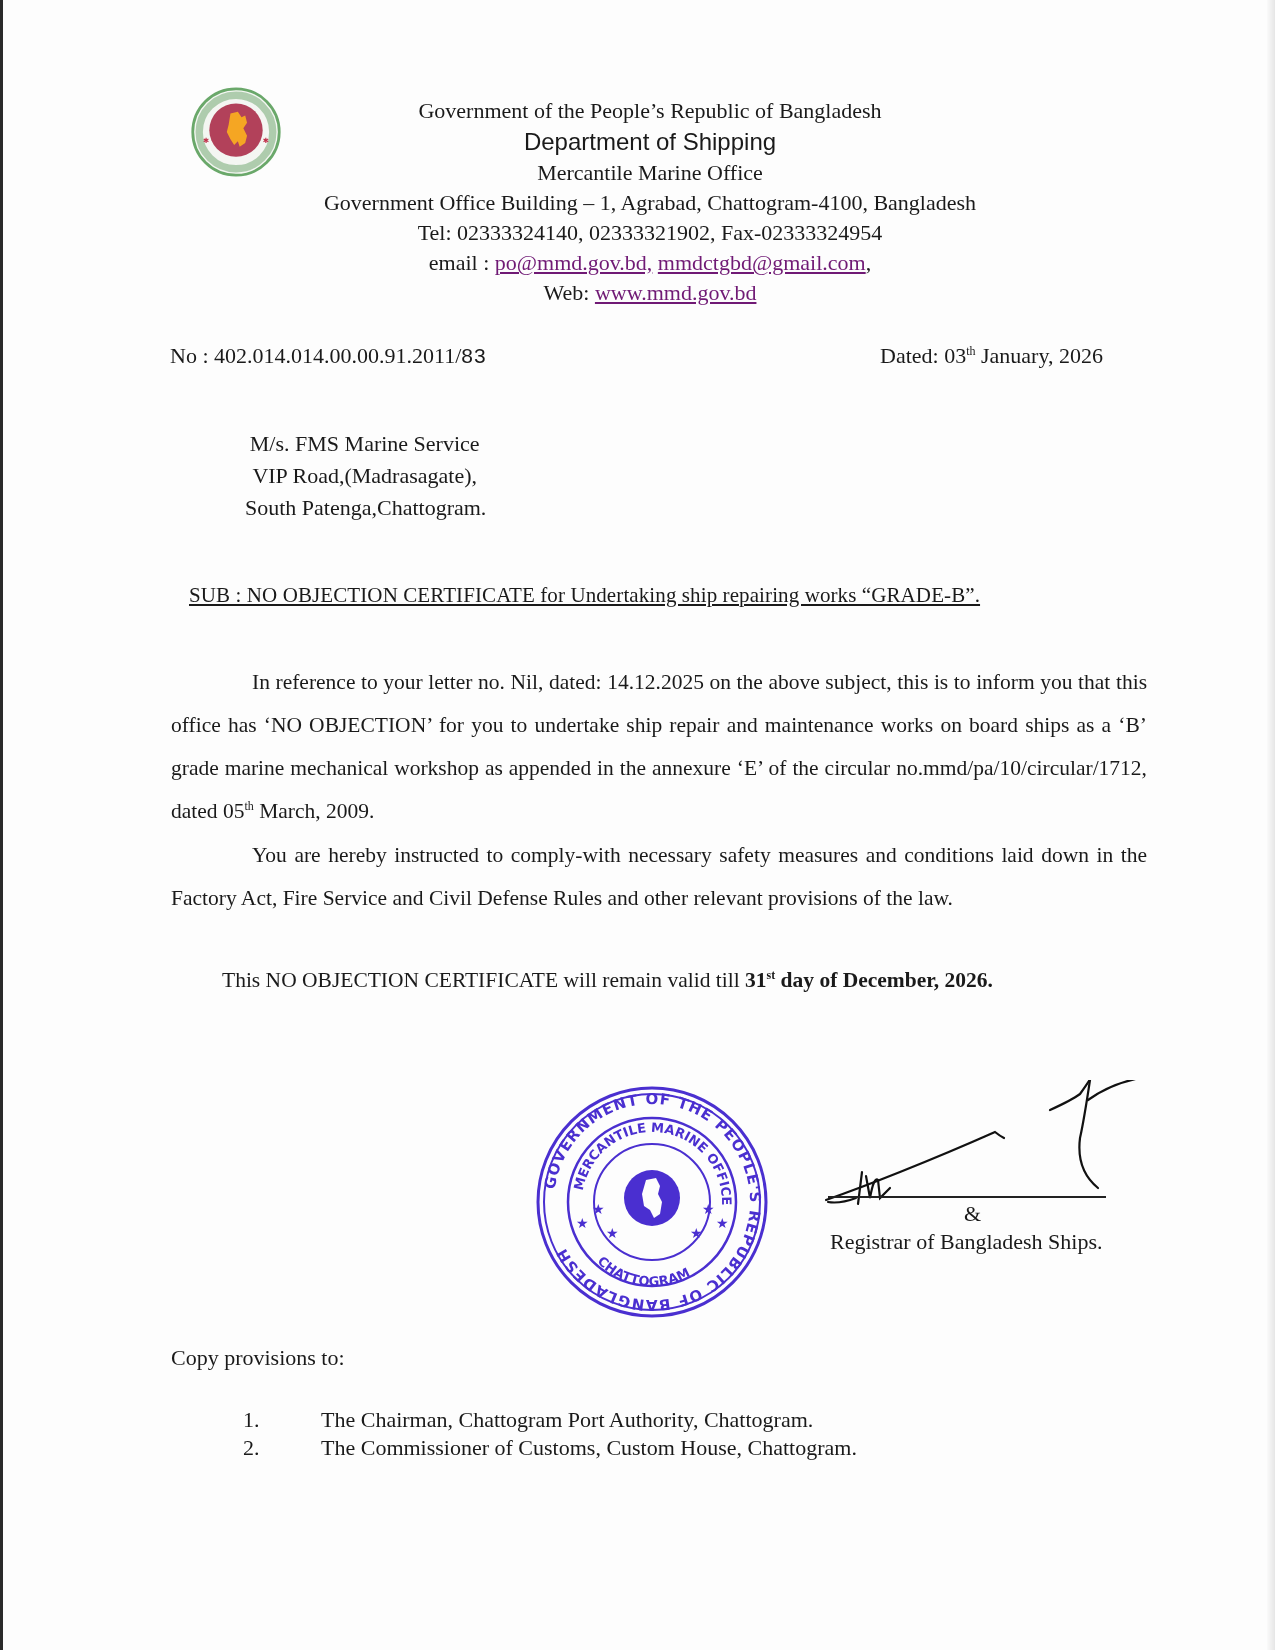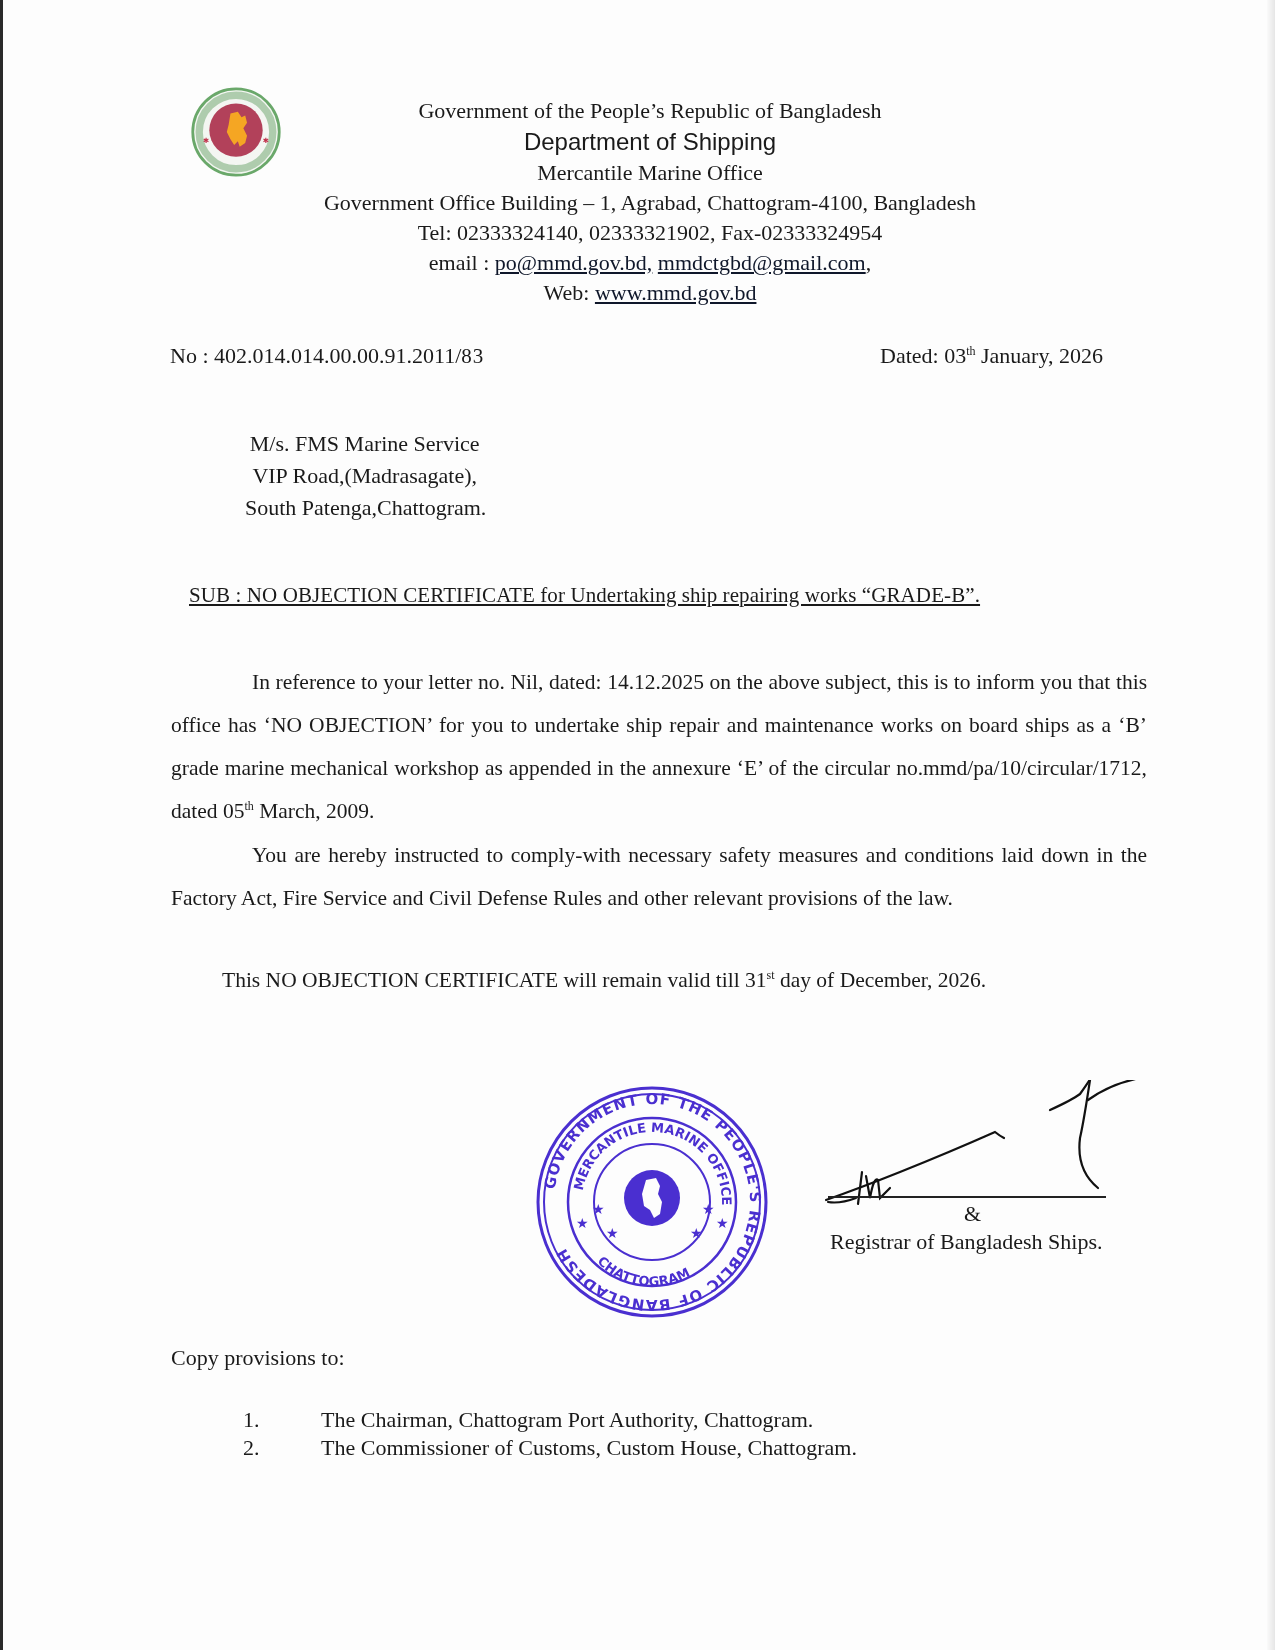--- a/index.html
+++ b/index.html
@@ -12,37 +12,37 @@
       color: #1a1a1a;
     }
     .page-edge-left { position: absolute; left: 0; top: 0; width: 3px; height: 1650px; background: #2a2a2a; }
     .page-edge-right { position: absolute; right: 0; top: 0; width: 8px; height: 1650px; background: linear-gradient(to right, #fafafa, #e6e6e6); }
 
     .logo { position: absolute; left: 190px; top: 86px; width: 92px; height: 92px; }
 
     .letterhead { position: absolute; left: 250px; top: 96px; width: 800px; text-align: center; }
     .lh-line { font-size: 22px; line-height: 30px; white-space: nowrap; }
     .lh-dept { font-family: "Liberation Sans", sans-serif; font-size: 24px; line-height: 32px; }
-    .lh-link { color: #0f172a; text-decoration: underline; }
+    .lh-link { color: #701a75; text-decoration: underline; }
 
     .ref-no { position: absolute; left: 170px; top: 343px; font-size: 22px; }
-    .ref-hand { font-family: Liberation Serif, serif; font-size: 21px; letter-spacing: 1px; }
+    .ref-hand { font-family: Liberation Sans, sans-serif; font-size: 21px; letter-spacing: 1px; }
     .dated { position: absolute; left: 880px; top: 343px; font-size: 22px; }
     sup { font-size: 12px; line-height: 0; }
 
     .addressee { position: absolute; left: 243px; top: 428px; font-size: 22px; line-height: 32px; text-align: center; }
     .addressee div:nth-child(3) { padding-left: 2px; }
 
     .subject { position: absolute; left: 189px; top: 583px; font-size: 21px; text-decoration: underline; white-space: nowrap; letter-spacing: 0.1px; }
 
     .body-text { position: absolute; left: 171px; width: 976px; font-size: 21.5px; line-height: 43px; text-align: justify; }
     .para1 { top: 661px; text-indent: 81px; }
     .para2 { top: 834px; text-indent: 81px; }
     .para3 { position: absolute; left: 222px; top: 968px; font-size: 21.5px; white-space: nowrap; }
-    .para3 b { font-weight: normal; }
+    .para3 b { font-weight: bold; }
 
     .seal { position: absolute; left: 532px; top: 1082px; width: 240px; height: 240px; }
 
     .signature { position: absolute; left: 800px; top: 1080px; width: 400px; height: 180px; }
     .sig-line { position: absolute; left: 828px; top: 1196px; width: 278px; height: 2px; background: #222; }
     .sig-block { position: absolute; left: 830px; top: 1200px; width: 320px; font-size: 22px; line-height: 28px; }
     .sig-title { padding-left: 64px; }
     .sig-amp { padding-left: 134px; }
     .sig-reg { padding-left: 0px; }
 

